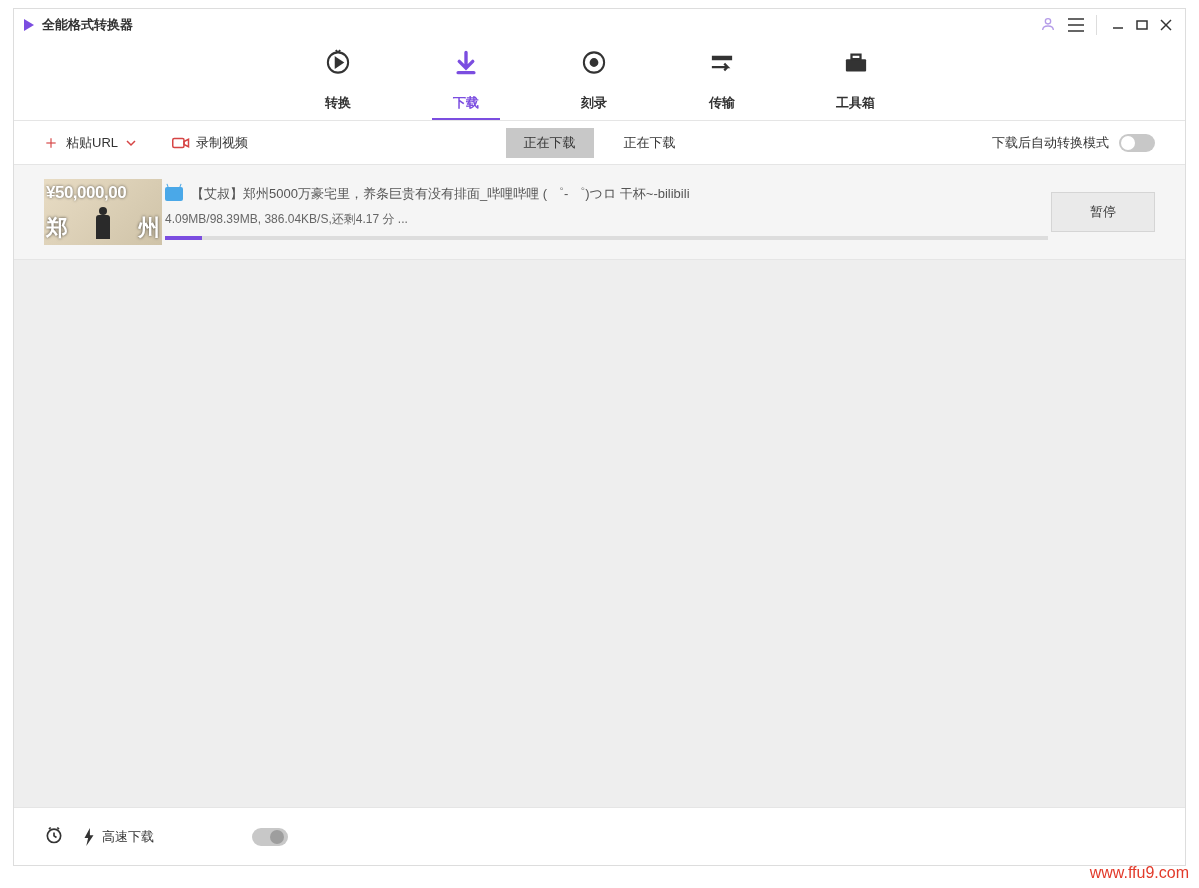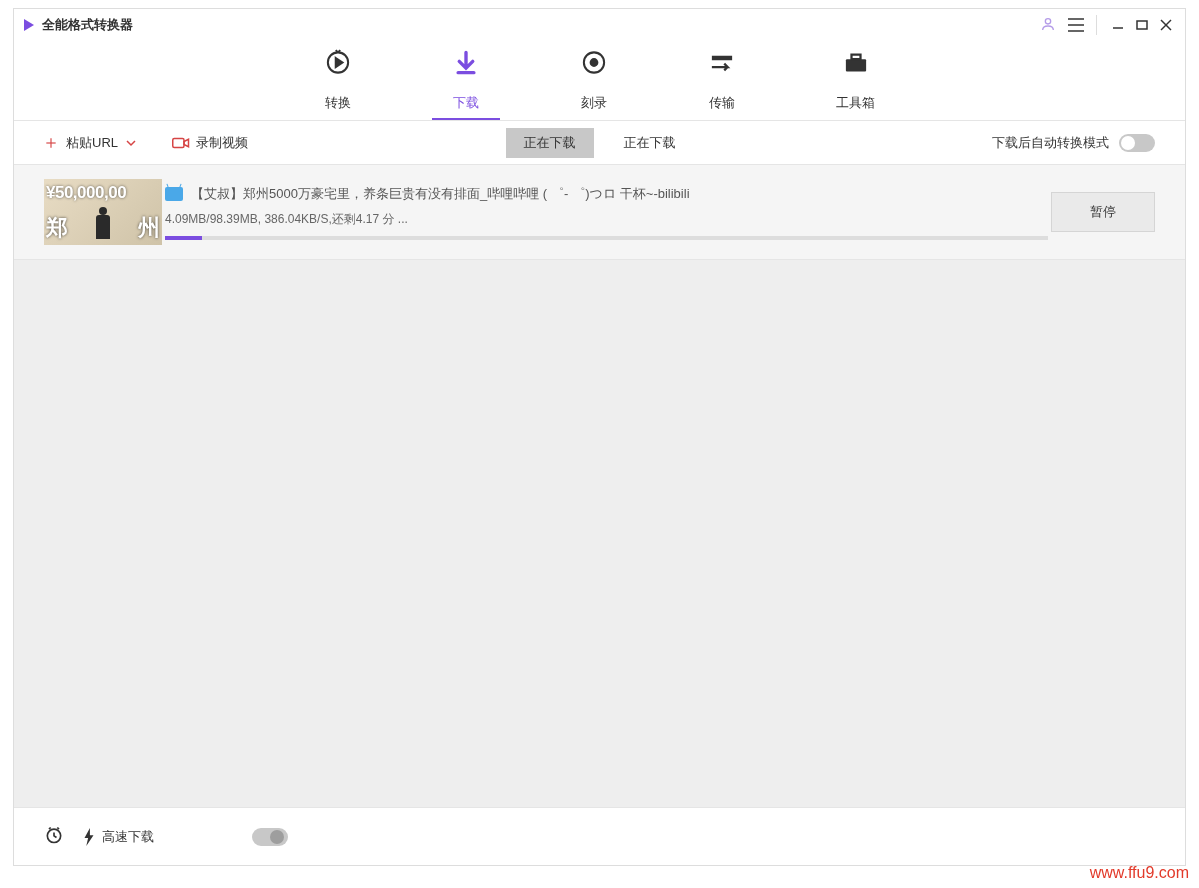--- a/index.html
+++ b/index.html
@@ -7,21 +7,21 @@
 .window { width: 1173px; height: 858px; margin: 8px auto 0; background: #fff; border: 1px solid #ddd; display: flex; flex-direction: column; position: relative; }
 .titlebar { height: 32px; display: flex; align-items: center; padding: 0 10px; justify-content: space-between; }
 .titlebar-left { display: flex; align-items: center; gap: 8px; }
 .app-icon { width: 0; height: 0; border-left: 10px solid #7b4de0; border-top: 6px solid transparent; border-bottom: 6px solid transparent; }
 .app-title { font-weight: bold; font-size: 13px; }
 .titlebar-right { display: flex; align-items: center; gap: 12px; }
 .person-icon svg { stroke: #b49be8; }
 .win-btns { display: flex; gap: 6px; align-items: center; }
 .win-btn { width: 18px; height: 18px; display: flex; align-items: center; justify-content: center; cursor: pointer; }
 .main-tabs { height: 80px; display: flex; align-items: center; justify-content: center; gap: 60px; border-bottom: 1px solid #e5e5e5; }
-.main-tab { display: flex; flex-direction: column; align-items: center; gap: 18px; cursor: pointer; padding: 8px 20px; position: relative; height: 100%; justify-content: center; }
+.main-tab { display: flex; flex-direction: column; align-items: center; gap: 18px; cursor: pointer; padding: 8px 20px; position: relative; height: 100%; justify-content: center; font-weight: bold; }
 .main-tab.active { color: #7b4de0; }
 .main-tab.active::after { content: ''; position: absolute; bottom: 0; left: 0; right: 0; height: 2px; background: #7b4de0; }
 .main-tab-label { font-size: 13px; }
 .sub-bar { height: 44px; display: flex; align-items: center; border-bottom: 1px solid #e5e5e5; padding: 0 30px; }
 .sub-left { display: flex; align-items: center; gap: 36px; flex: 1; }
 .paste-url { display: flex; align-items: center; gap: 8px; color: #d64545; cursor: pointer; }
 .record-video { display: flex; align-items: center; gap: 6px; color: #d64545; cursor: pointer; }
 .sub-center { display: flex; gap: 12px; position: absolute; left: 50%; transform: translateX(-50%); }
 .sub-tab { padding: 6px 18px; cursor: pointer; font-size: 13px; color: #333; }
 .sub-tab.active { background: #c8c8c8; }

